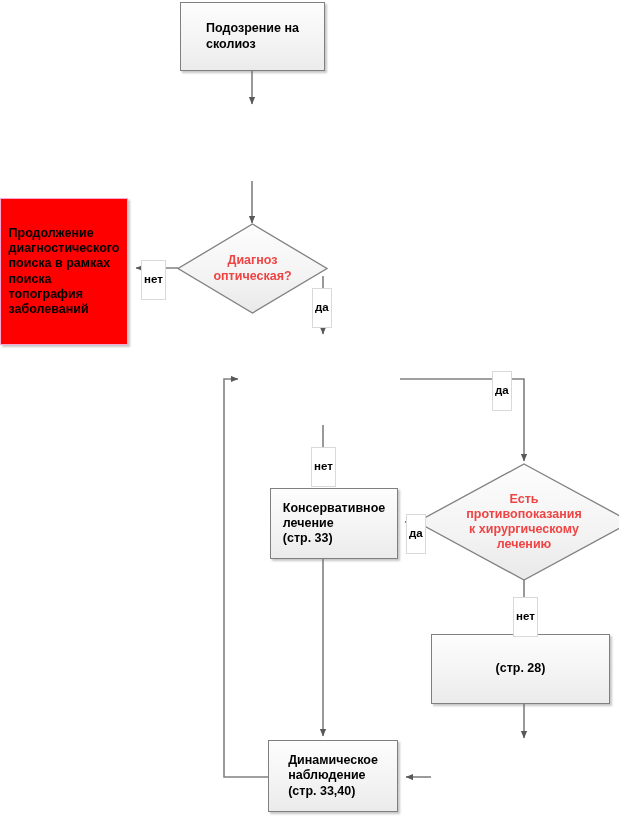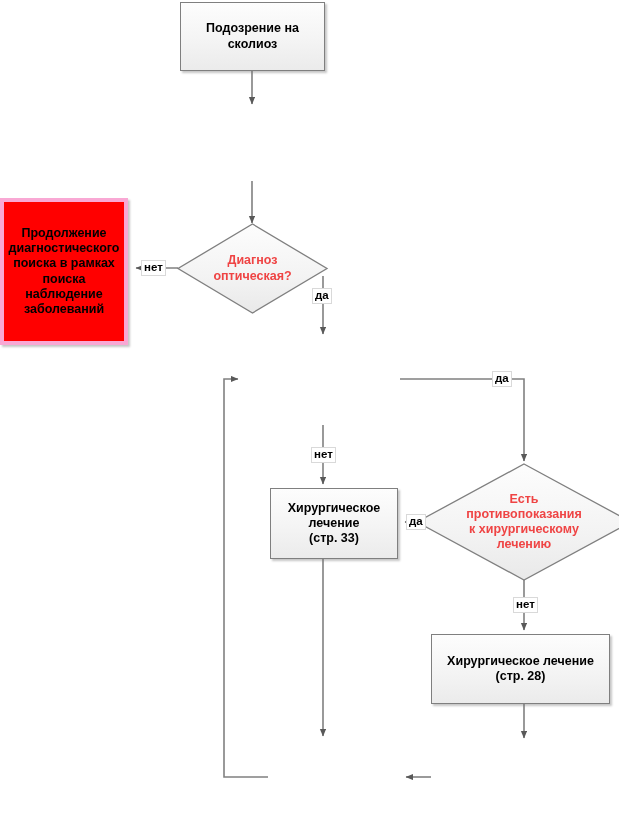--- a/index.html
+++ b/index.html
@@ -26,34 +26,33 @@
     width: 619px;
     height: 817px;
     pointer-events: none;
   }
   .node {
     position: absolute;
     box-sizing: border-box;
     display: flex;
     align-items: center;
     justify-content: center;
-    text-align: center;
     font-weight: bold;
     color: #000000;
     line-height: 1.22;
   }
   .boxnode {
     background: linear-gradient(to bottom, #fdfdfd 0%, #f4f4f4 55%, #ebebeb 100%);
     border: 1px solid #7f7f7f;
     box-shadow: 2px 2px 2px rgba(120,120,120,0.42);
     font-size: 12.5px;
   }
   .rednode {
     background: #ff0000;
-    border: 4px solid #f9a8d4;
+    border: 1px solid #f9a8d4;
     box-shadow: 2px 2px 2px rgba(120,120,120,0.42);
     font-size: 12.5px;
     color: #000000;
   }
   .diamond-wrap {
     position: absolute;
   }
   .diamond-shape {
     position: absolute;
     left: 0; top: 0;
@@ -74,21 +73,21 @@
     color: #ef4444;
     line-height: 1.22;
   }
   .edge-label {
     position: absolute;
     background: #ffffff;
     border: 1px solid #d9d9d9;
     font-size: 11.5px;
     font-weight: bold;
     color: #000000;
-    padding: 0px 2px;
+    padding: 12px 2px;
     line-height: 1.18;
     white-space: nowrap;
   }
   .ln { display: block; }
 </style>
 </head>
 <body>
 
 <div id="canvas">
 
@@ -133,21 +132,21 @@
     </div>
   </div>
 
 
   <div class="node rednode" style="left:0px; top:198px; width:128px; height:147px;">
     <div>
       <span class="ln">Продолжение</span>
       <span class="ln">диагностического</span>
       <span class="ln">поиска в рамках</span>
       <span class="ln">поиска</span>
-      <span class="ln">наблюдение</span>
+      <span class="ln">топография</span>
       <span class="ln">заболеваний</span>
     </div>
   </div>
 
   <div class="diamond-wrap" style="left:176px; top:222px; width:153px; height:93px;">
     <svg class="diamond-shape" viewBox="0 0 153 93" preserveAspectRatio="none">
       <defs>
         <linearGradient id="dg1" x1="0" y1="0" x2="0" y2="1">
           <stop offset="0%" stop-color="#fdfdfd"></stop>
           <stop offset="60%" stop-color="#f3f3f3"></stop>
@@ -181,34 +180,40 @@
         <span class="ln">Есть</span>
         <span class="ln">противопоказания</span>
         <span class="ln">к хирургическому</span>
         <span class="ln">лечению</span>
       </div>
     </div>
   </div>
 
   <div class="node boxnode" style="left:270px; top:488px; width:128px; height:71px;">
     <div>
-      <span class="ln">Хирургическое</span>
+      <span class="ln">Консервативное</span>
       <span class="ln">лечение</span>
       <span class="ln">(стр. 33)</span>
     </div>
   </div>
 
   <div class="node boxnode" style="left:431px; top:634px; width:179px; height:70px;">
     <div>
-      <span class="ln">Хирургическое лечение</span>
       <span class="ln">(стр. 28)</span>
     </div>
   </div>
 
 
+  <div class="node boxnode" style="left:268px; top:740px; width:130px; height:72px;">
+    <div>
+      <span class="ln">Динамическое</span>
+      <span class="ln">наблюдение</span>
+      <span class="ln">(стр.  33,40)</span>
+    </div>
+  </div>
 
   <div class="edge-label" style="left:141px; top:260px;">нет</div>
 
   <div class="edge-label" style="left:312px; top:288px;">да</div>
 
   <div class="edge-label" style="left:492px; top:371px;">да</div>
 
   <div class="edge-label" style="left:311px; top:447px;">нет</div>
 
   <div class="edge-label" style="left:406px; top:514px;">да</div>

